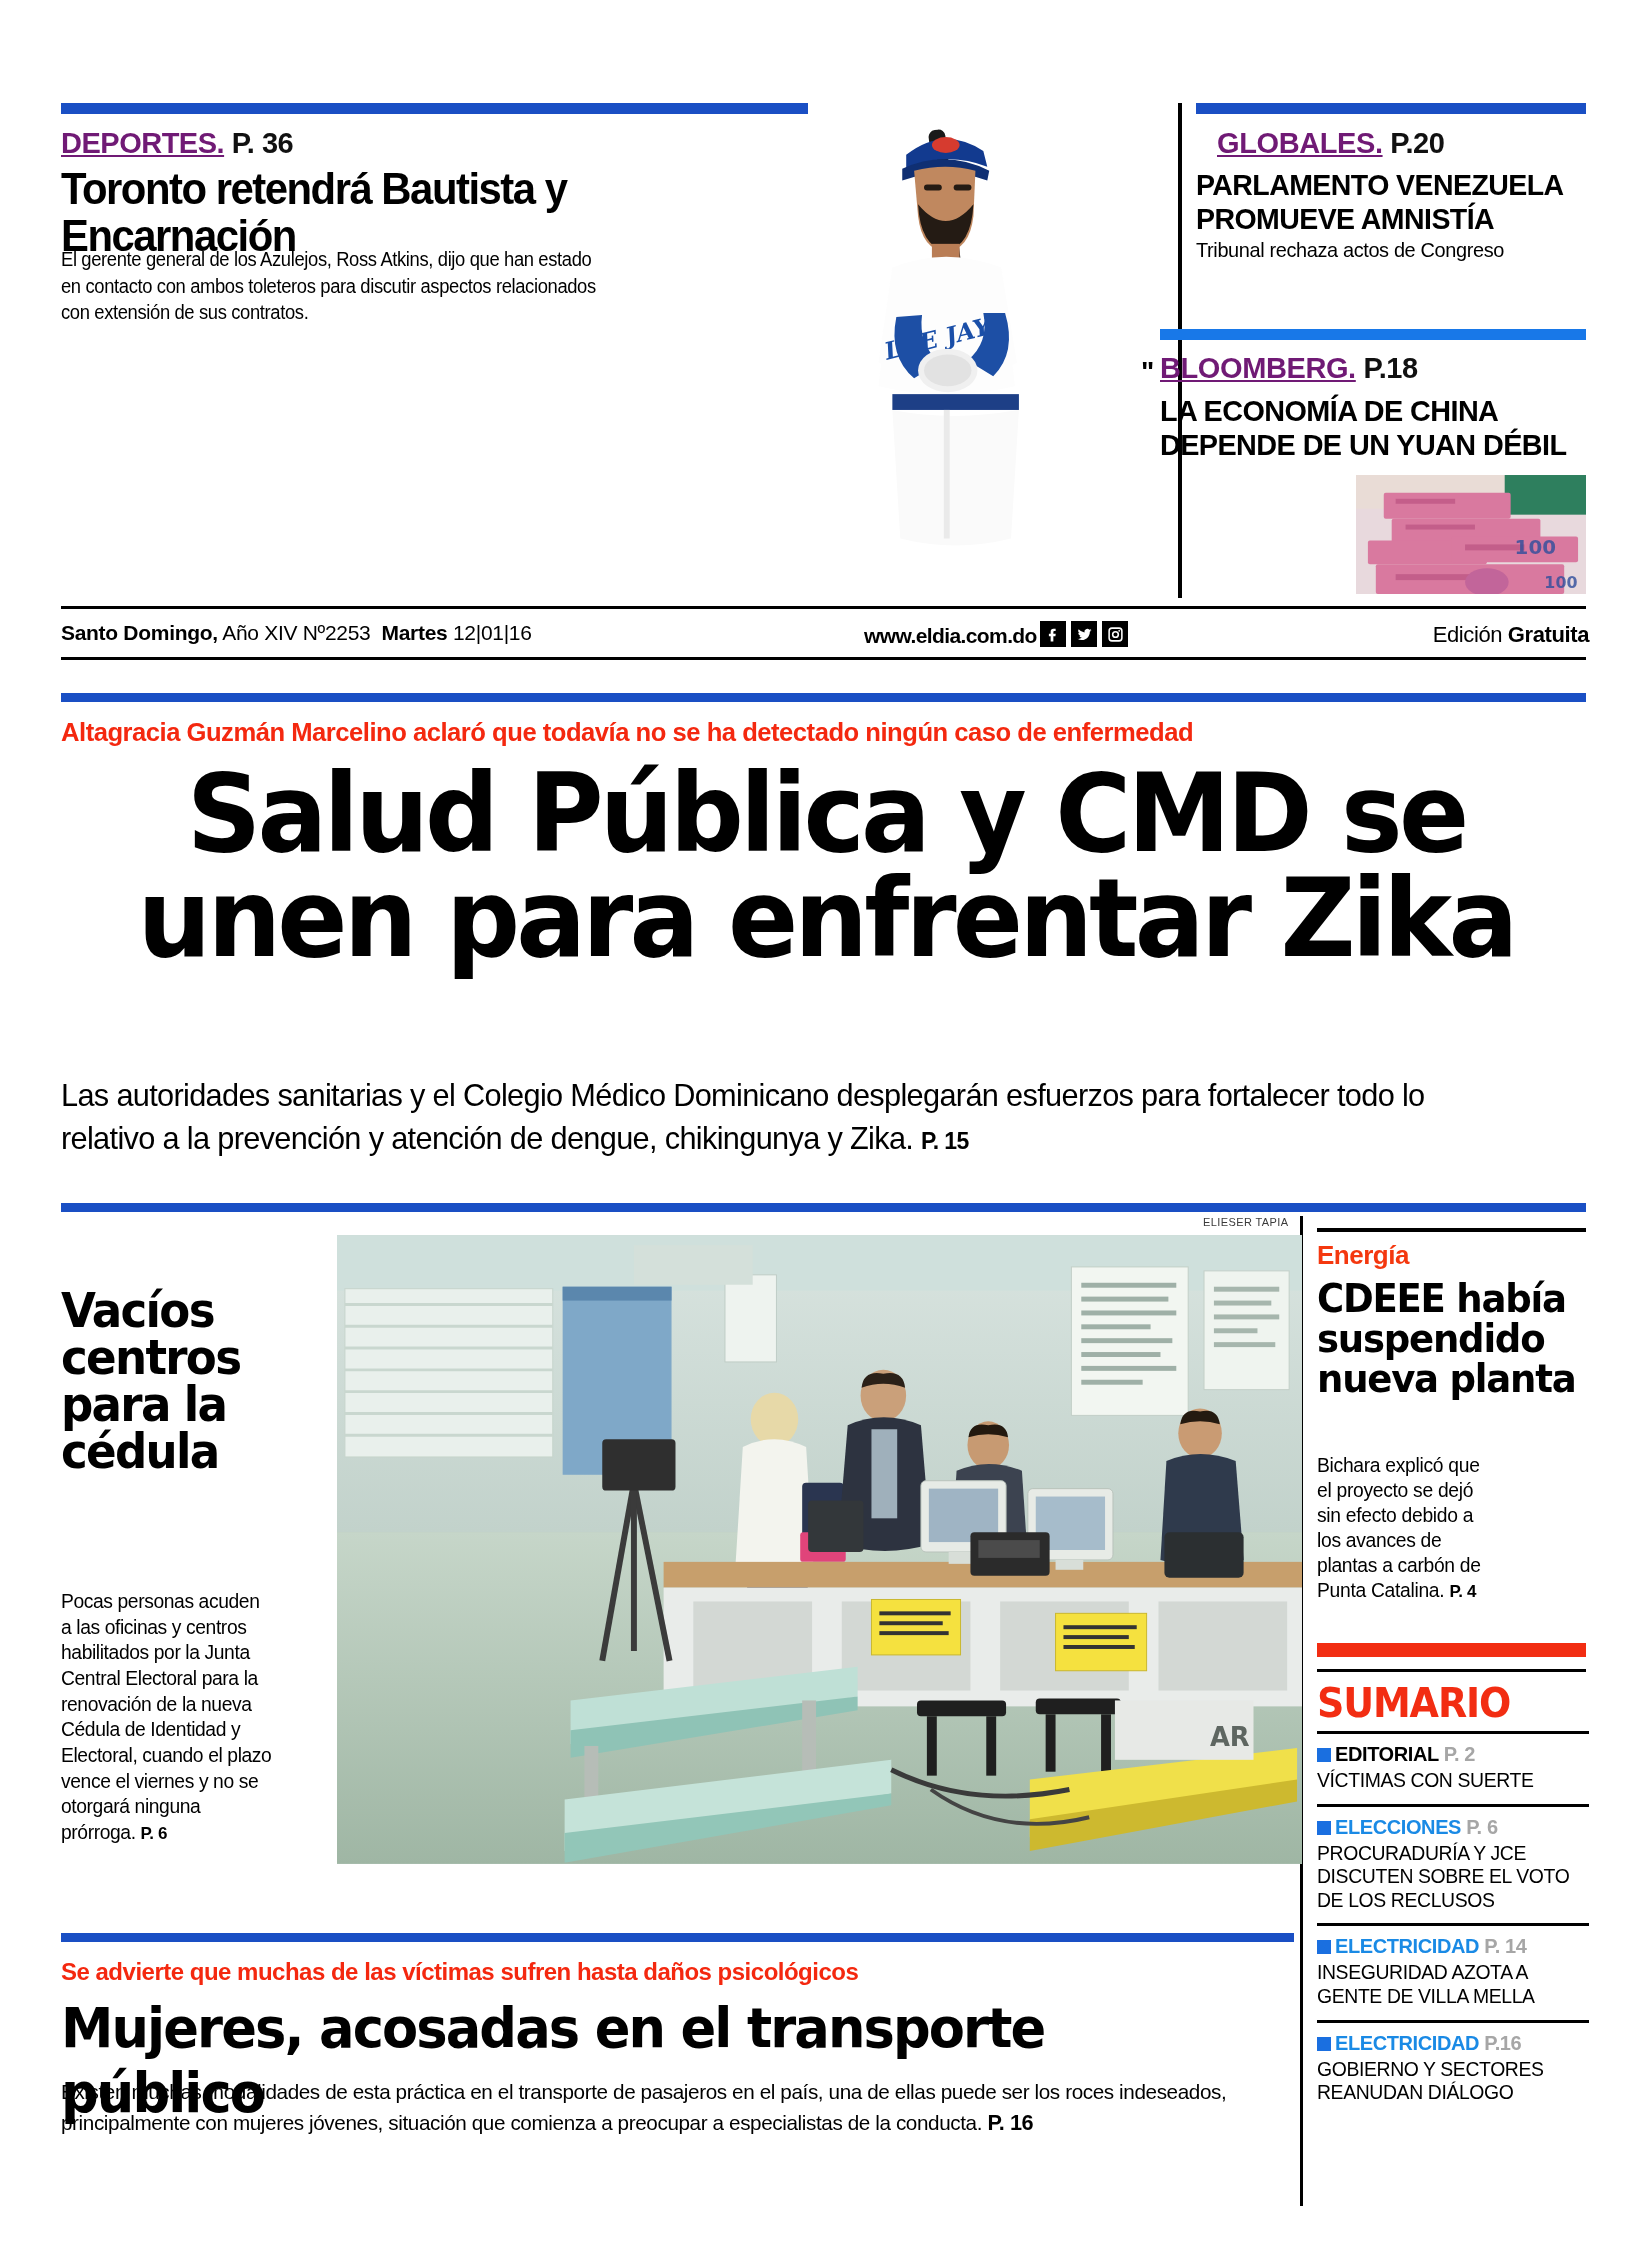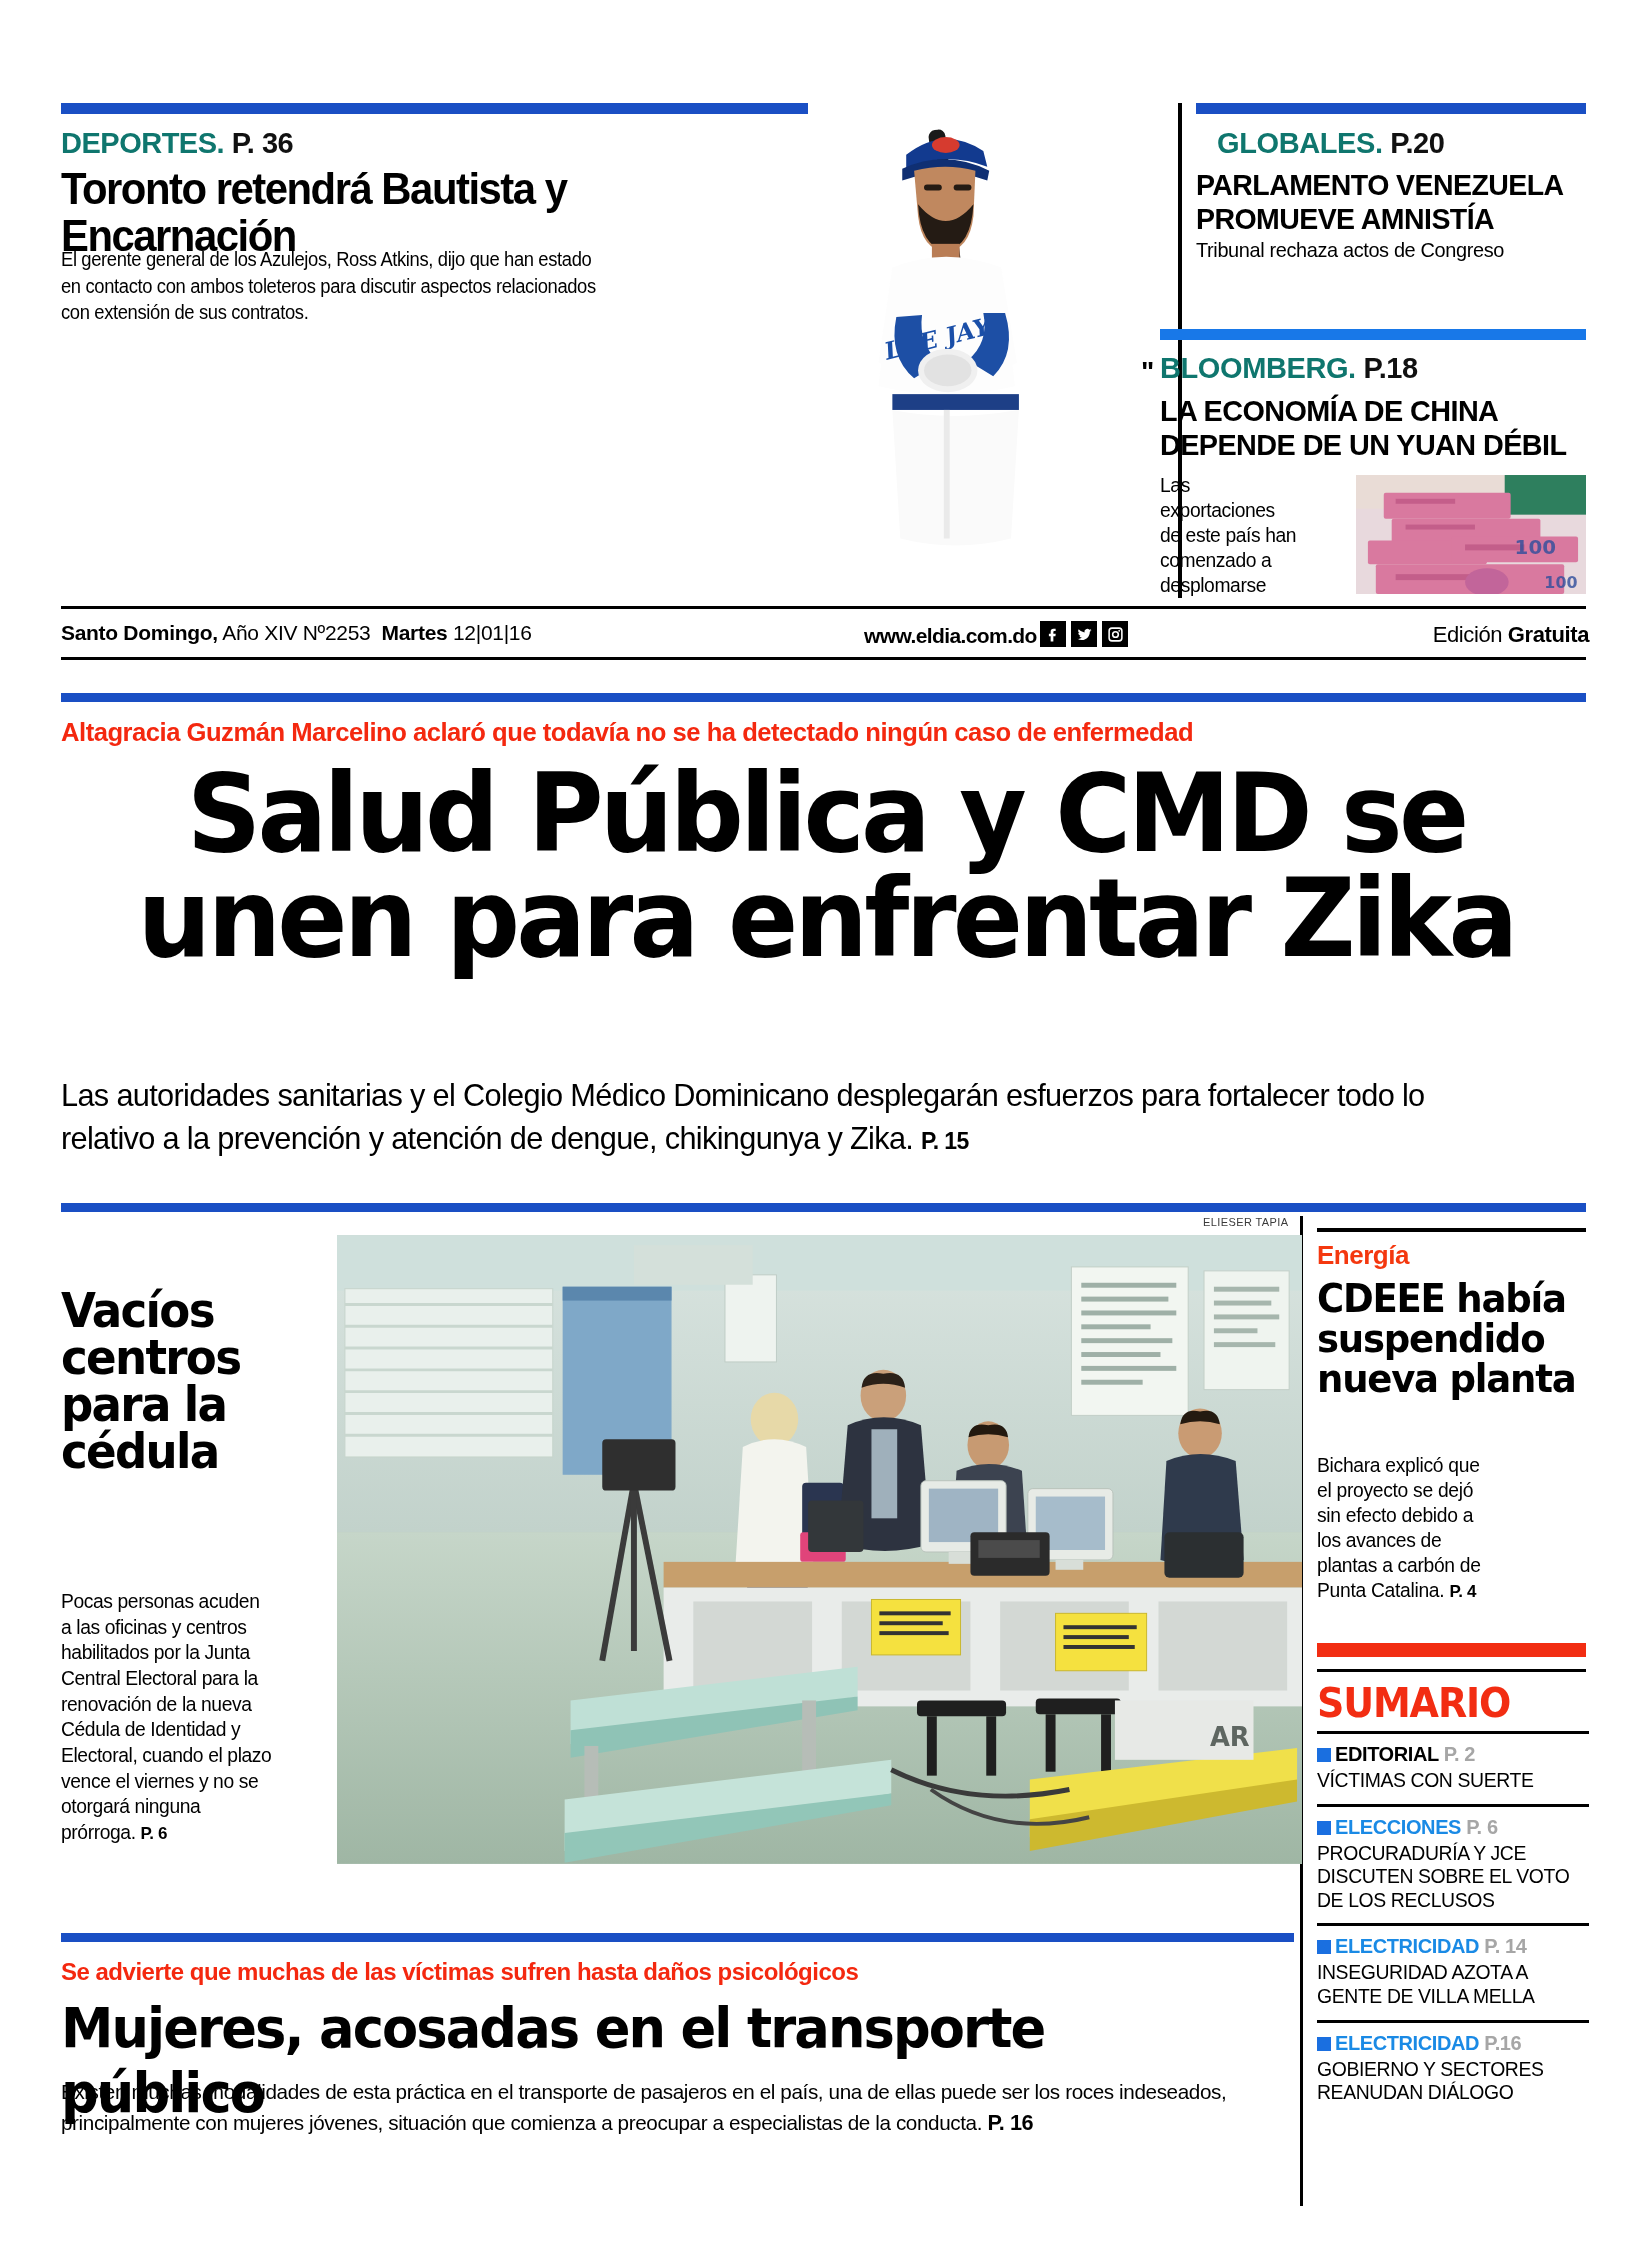--- a/index.html
+++ b/index.html
@@ -4,21 +4,21 @@
 <style>
   html,body{margin:0;padding:0;background:#ffffff;}
   body{width:1648px;height:2242px;position:relative;font-family:"Liberation Sans",sans-serif;color:#000;overflow:hidden;}
   .page{position:absolute;left:0;top:0;width:1648px;height:2242px;background:#fff;}
 
   
   .bar-blue{background:#1a4fc4;}
   .rule{position:absolute;}
 
   .kicker-section{font-family:"Liberation Sans",sans-serif;font-weight:bold;letter-spacing:-0.3px;}
-  .sec-label{color:#0f766e;}
+  .sec-label{color:#701a75;text-decoration:underline;}
   .sec-page{color:#111;}
 
   
   #top-blue-rule{left:61px;top:103px;width:747px;height:11px;}
   #sports-kicker{position:absolute;left:61px;top:127px;font-size:29px;font-weight:bold;letter-spacing:-0.5px;}
   #sports-head{position:absolute;left:61px;top:166px;width:752px;font-size:45px;font-weight:bold;letter-spacing:-1.6px;line-height:1.04;
       font-family:"Liberation Sans",sans-serif;transform:scaleX(.93);transform-origin:left top;}
   #sports-sub{position:absolute;left:61px;top:246px;width:594px;font-size:20px;line-height:1.33;letter-spacing:-0.4px;
       transform:scaleX(.92);transform-origin:left top;}
 
@@ -201,21 +201,20 @@
   <div id="globales-head">PARLAMENTO VENEZUELA PROMUEVE AMNISTÍA</div>
   <div id="globales-sub">Tribunal rechaza actos de Congreso</div>
 
   <div class="rule" id="bb-rule"></div>
   <div id="bb-kicker" class="kicker-section">
     <span class="sec-label">BLOOMBERG.</span>
     <span class="sec-page">P.18</span>
   </div>
   <div id="bb-quote">"</div>
   <div id="bb-head">LA ECONOMÍA DE CHINA DEPENDE DE UN YUAN DÉBIL</div>
-  <div id="bb-caption">Las exportaciones de este país han comenzado a desplomarse</div>
   <svg id="bb-thumb" viewBox="0 0 232 120">
     <rect width="232" height="120" fill="#e8d9dd"></rect>
     <rect x="0" y="0" width="232" height="34" fill="#e9dcd6"></rect>
     <rect x="150" y="0" width="82" height="40" fill="#2e7f5e"></rect>
     <g fill="#d9799f">
       <rect x="28" y="18" width="128" height="26" rx="2"></rect>
       <rect x="36" y="44" width="150" height="24" rx="2"></rect>
       <rect x="12" y="66" width="120" height="24" rx="2"></rect>
       <rect x="96" y="62" width="128" height="26" rx="2"></rect>
       <rect x="20" y="90" width="190" height="30" rx="2"></rect>

